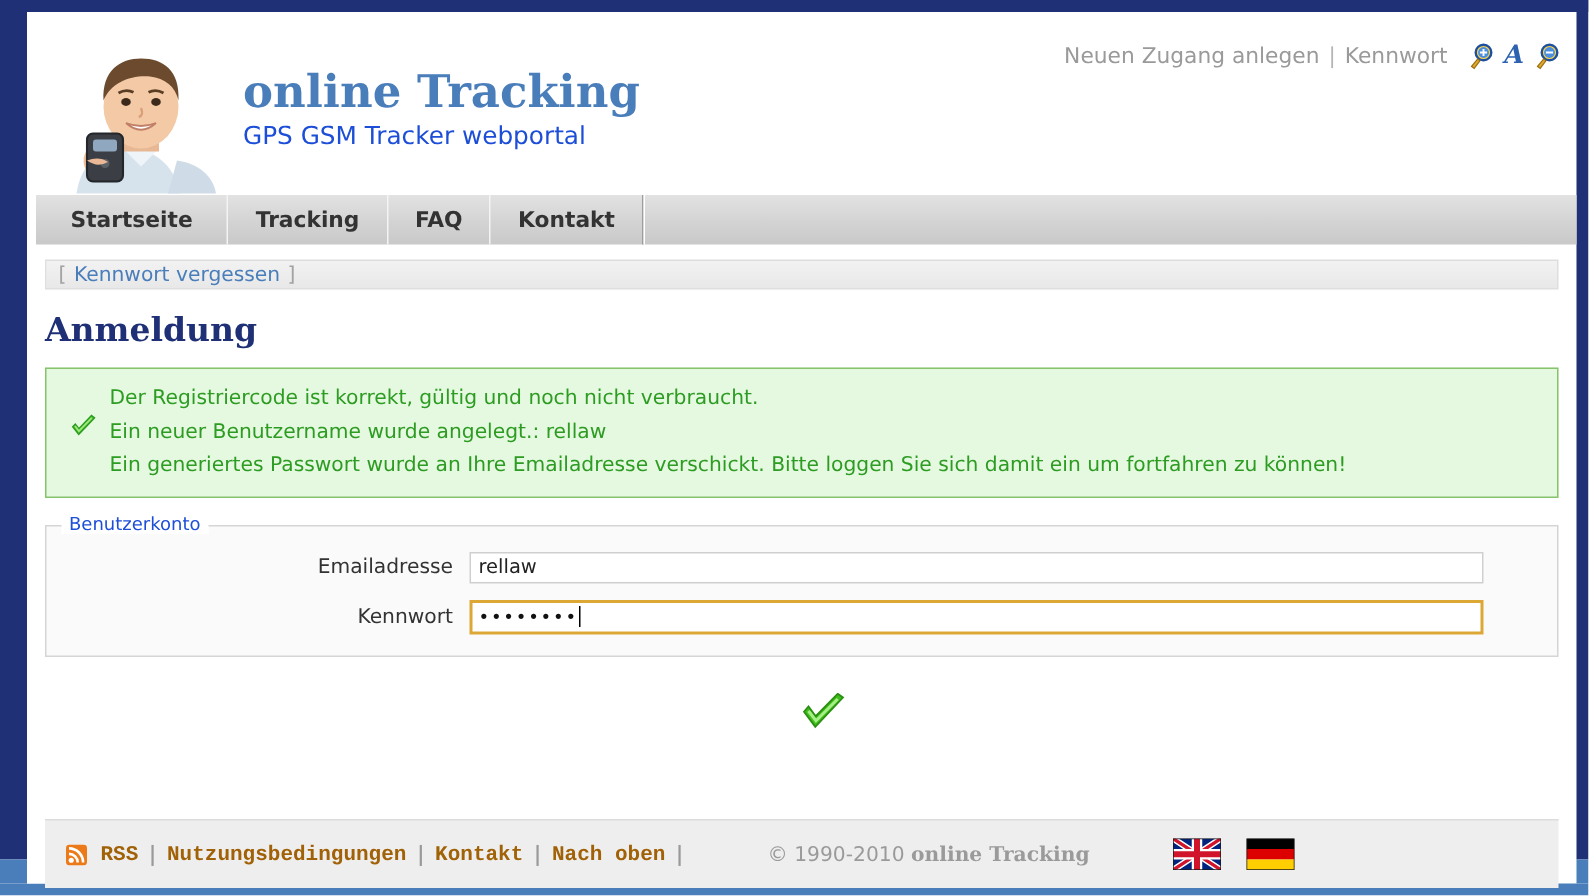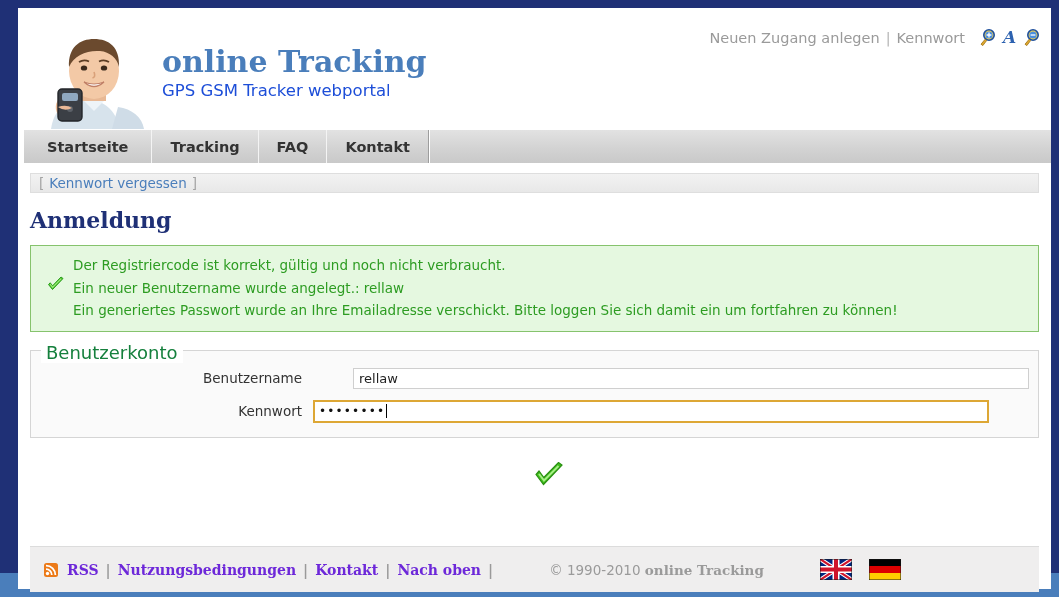--- a/index.html
+++ b/index.html
@@ -230,22 +230,22 @@
     background: #fafafa;
     padding: 6px 0 14px 0;
     position: relative;
     box-sizing: border-box;
   }
   .legend {
     position: absolute;
     left: 10px; top: -9px;
     background: #ffffff;
     padding: 0 5px;
-    font-size: 18px;
-    color: #15803d;
+    font-size: 12px;
+    color: #1d4ed8;
   }
   .form-row {
     display: flex;
     align-items: center;
     margin-top: 11px;
   }
   .form-label {
     width: 282px;
     text-align: right;
     padding-right: 11px;
@@ -257,21 +257,20 @@
     width: 676px;
     height: 21px;
     border: 1px solid #cfcfcf;
     background: #ffffff;
     font-family: "DejaVu Sans", sans-serif;
     font-size: 13px;
     color: #222222;
     padding: 0 5px;
     box-sizing: border-box;
     outline: none;
-    margin-left: 40px;
   }
   .pw-display {
     display: flex;
     align-items: center;
     width: 676px;
     height: 23px;
     border: 2px solid #dda735;
     background: #ffffff;
     padding: 0 4px;
     box-sizing: border-box;
@@ -321,22 +320,23 @@
     display: flex;
     align-items: center;
     gap: 7px;
     margin-left: 14px;
     font-family: "DejaVu Serif", serif;
     font-weight: bold;
     font-size: 14px;
     color: #9a9a9a;
   }
   .footer-links a {
-    color: #6d28d9;
+    color: #a16207;
     text-decoration: none;
+    font-family: Liberation Mono, monospace;
   }
   .rss-icon {
     width: 14px; height: 14px;
     margin-right: 2px;
   }
   .copyright {
     margin-left: 56px;
     font-size: 13.5px;
     color: #9a9a9a;
     font-family: "DejaVu Sans", sans-serif;
@@ -463,21 +463,21 @@
         </span>
         <div class="success-line">Der Registriercode ist korrekt, gültig und noch nicht verbraucht.</div>
         <div class="success-line">Ein neuer Benutzername wurde angelegt.: rellaw</div>
         <div class="success-line">Ein generiertes Passwort wurde an Ihre Emailadresse verschickt. Bitte loggen Sie sich damit ein um fortfahren zu können!</div>
       </div>
 
       <div class="account-fieldset">
         <div class="legend">Benutzerkonto</div>
 
         <div class="form-row">
-          <div class="form-label">Benutzername</div>
+          <div class="form-label">Emailadresse</div>
           <input class="text-input" type="text" value="rellaw" style="">
         </div>
 
         <div class="form-row">
           <div class="form-label">Kennwort</div>
           <div class="pw-display">
             <span class="pw-dots">••••••••</span>
               <span class="caret"></span>
           </div>
         </div>

